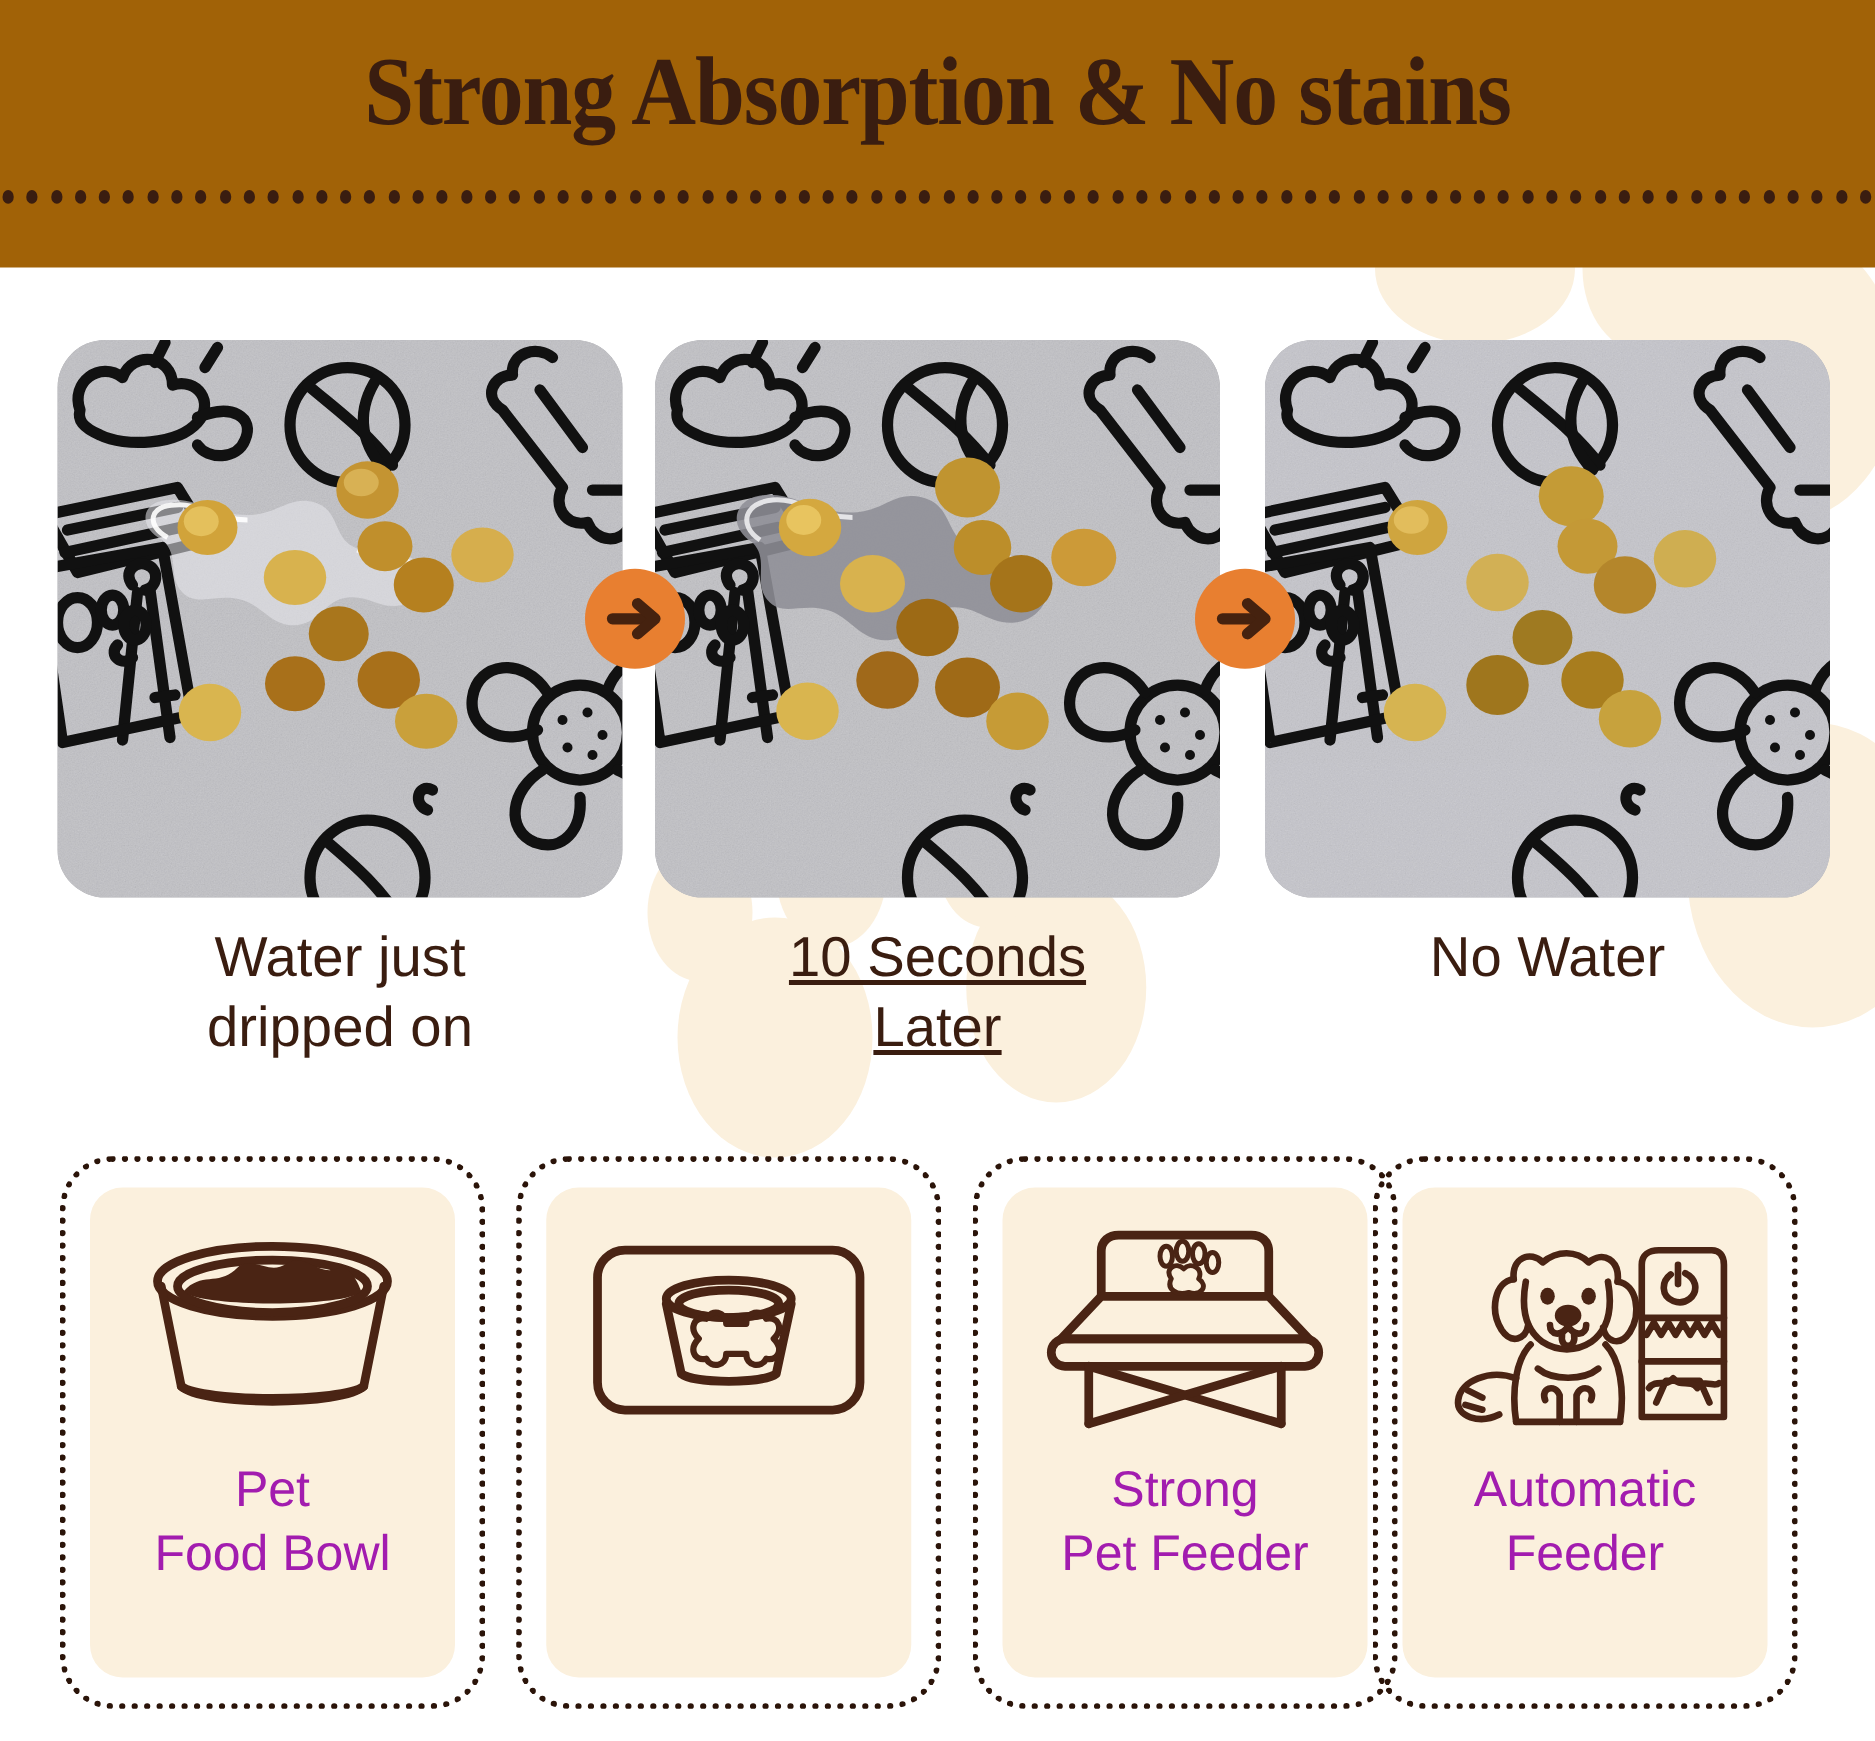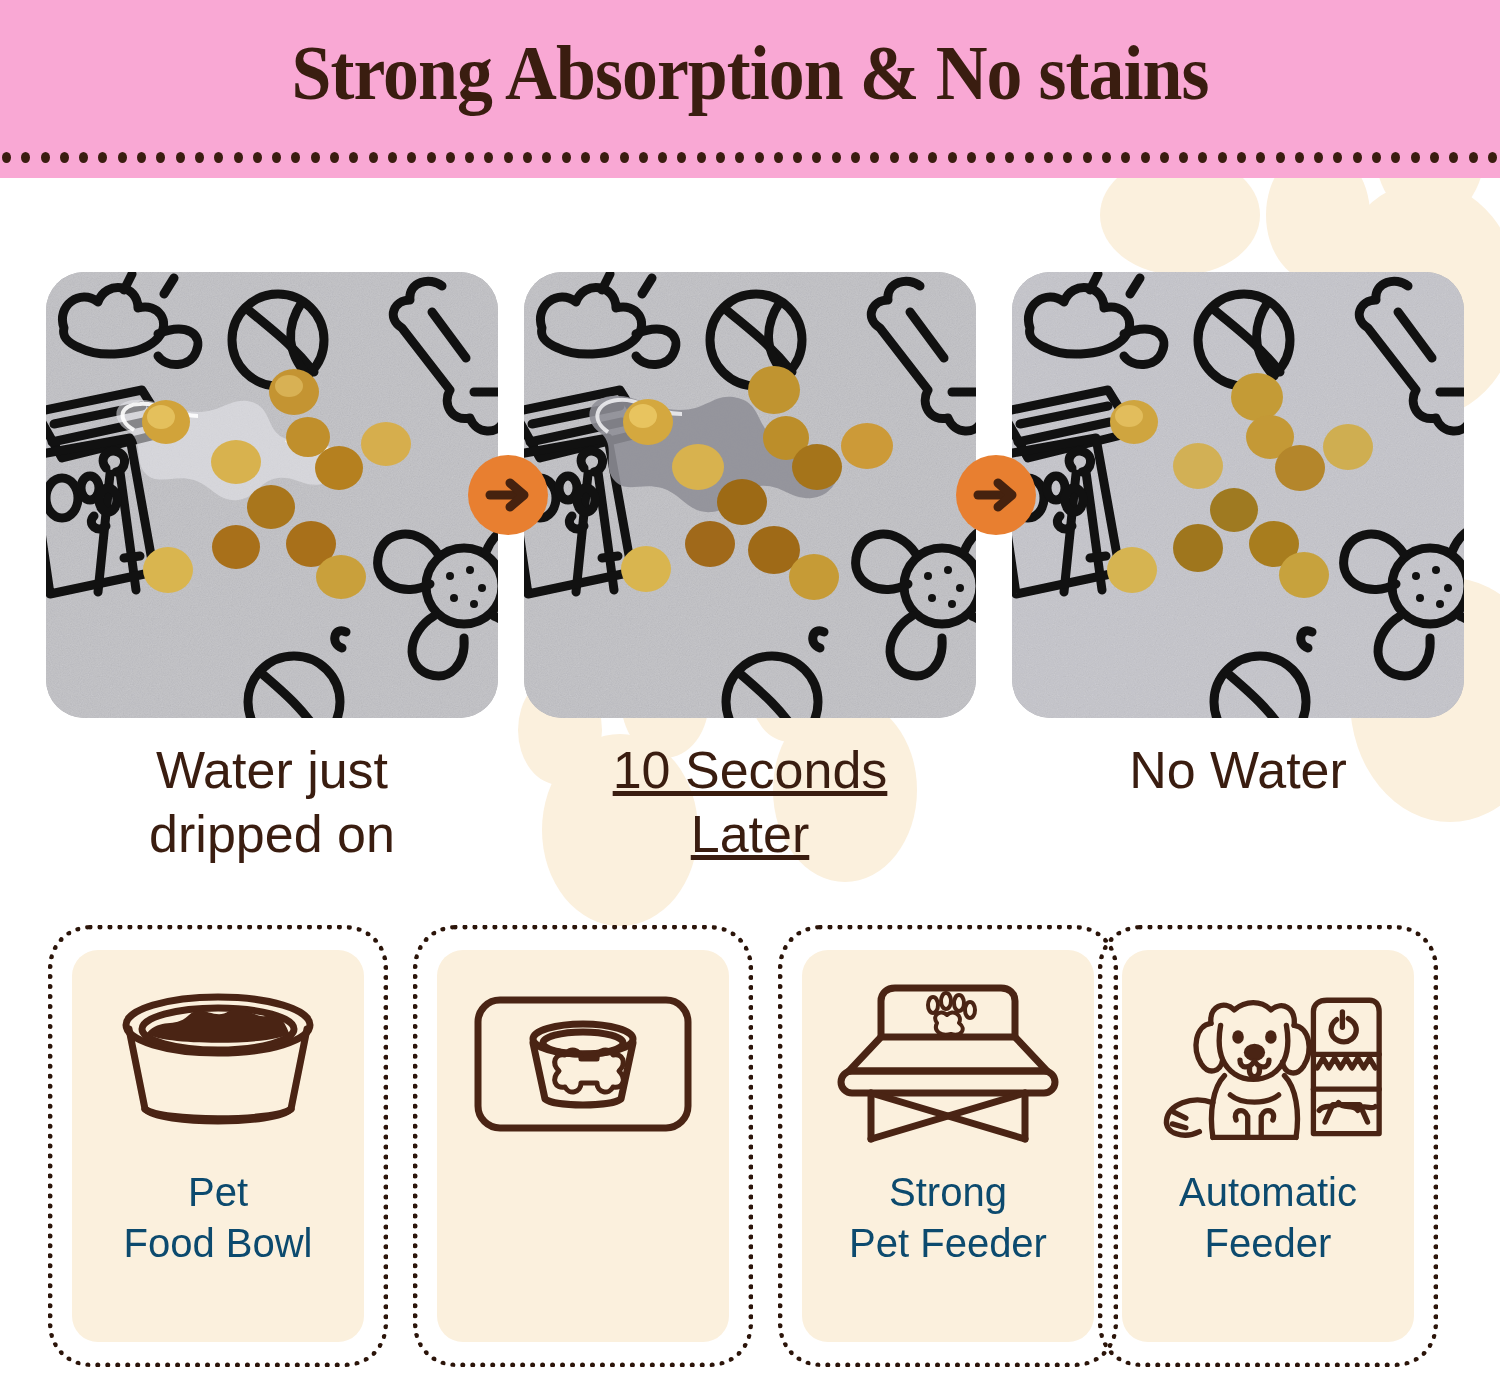--- a/index.html
+++ b/index.html
@@ -21,22 +21,22 @@
     inset: 0;
     z-index: 0;
     pointer-events: none;
   }
 
   
   #header-banner {
     position: absolute;
     left: 0; top: 0;
     width: 1500px;
-    height: 178px;
-    background: #f9a8d4;
+    height: 214px;
+    background: #a16207;
     z-index: 3;
   }
   #header-title {
     position: absolute;
     left: 0; top: 28px;
     width: 1500px;
     text-align: center;
     font-family: "Liberation Serif", serif;
     font-weight: bold;
     font-size: 78px;
@@ -101,21 +101,21 @@
   }
   .arrow-badge.a1 { left: 468px; }
   .arrow-badge.a2 { left: 956px; }
 
   
   .caption {
     position: absolute;
     top: 738px;
     width: 452px;
     text-align: center;
-    font-size: 52px;
+    font-size: 45px;
     line-height: 1.24;
     color: #3a1d10;
     z-index: 2;
     white-space: pre-line;
   }
   .caption.c1 { left: 46px; }
   .caption.c2 { left: 524px; text-decoration: underline; }
   .caption.c3 { left: 1012px; }
 
   
@@ -162,21 +162,21 @@
     display: flex;
     align-items: center;
     justify-content: center;
   }
   .feature-icon svg { display: block; }
   .feature-label {
     margin-top: 16px;
     text-align: center;
     font-size: 40px;
     line-height: 1.28;
-    color: #0c4a6e;
+    color: #a21caf;
     white-space: pre-line;
   }
 </style>
 </head>
 <body>
 
 <svg id="bg-watermark" viewBox="0 0 1500 1393" preserveAspectRatio="none">
   <g fill="#fbf0dd">
 
     <ellipse cx="1425" cy="300" rx="95" ry="118"></ellipse>

